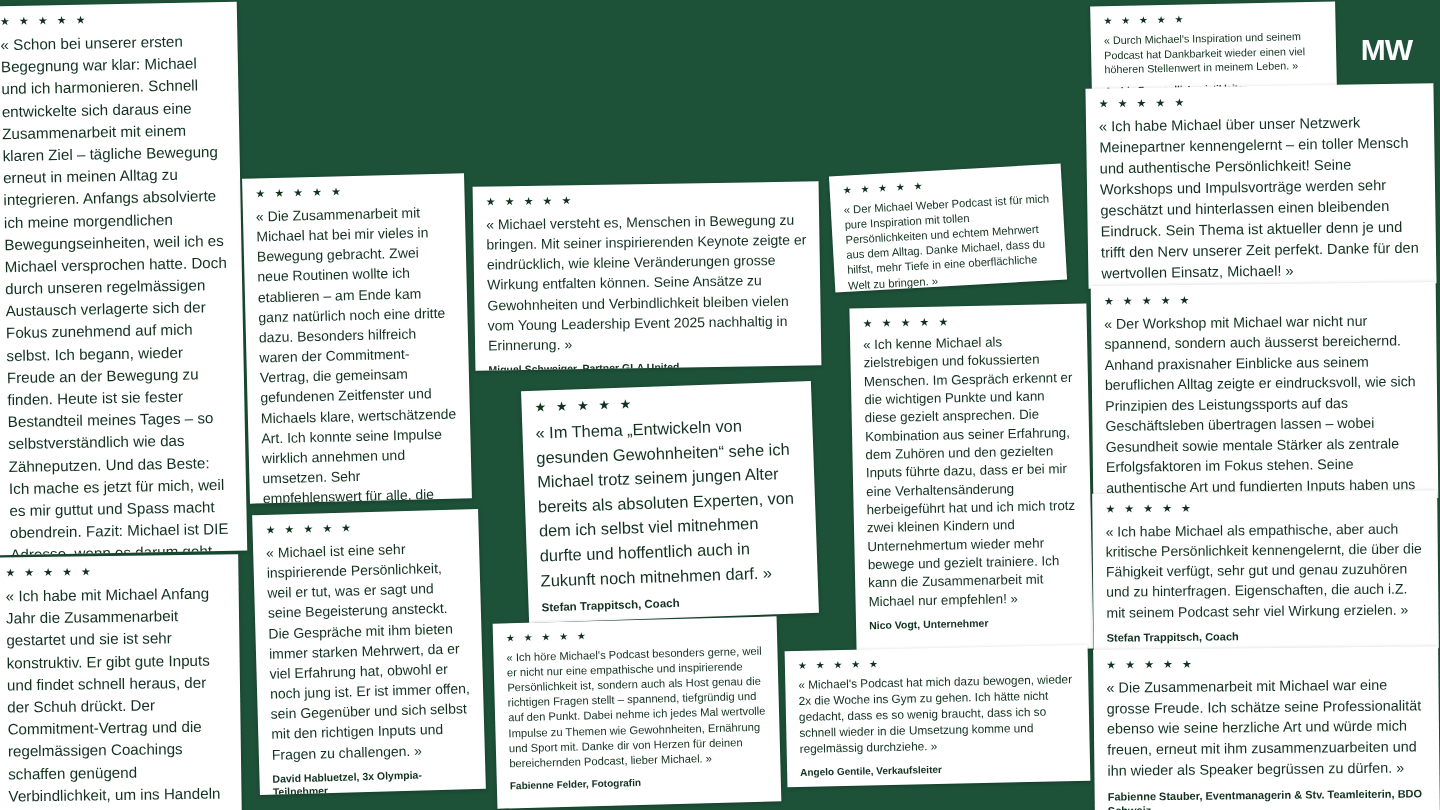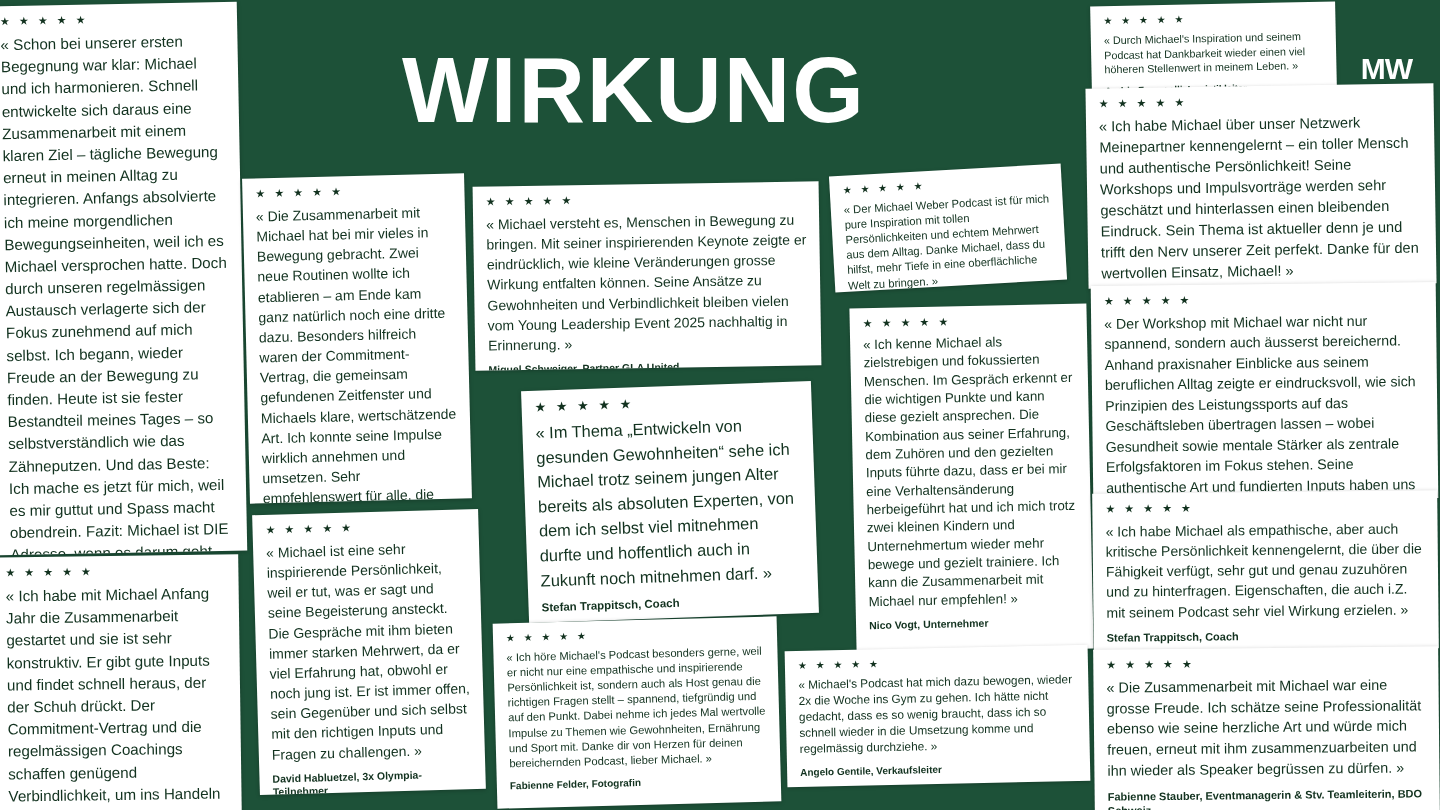--- a/index.html
+++ b/index.html
@@ -24,21 +24,21 @@
     font-size: 92px;
     font-weight: bold;
     color: #ffffff;
     letter-spacing: 2px;
     line-height: 1;
     white-space: nowrap;
   }
   .logo {
     position: absolute;
     right: 28px;
-    top: 52px;
+    top: 33px;
     color: #ffffff;
     font-size: 30px;
     font-weight: bold;
     letter-spacing: -1px;
   }
   .card {
     position: absolute;
     background: #ffffff;
     color: #12321f;
     padding: 10px 13px 12px 13px;
@@ -69,21 +69,20 @@
   .q-lg .quote { font-size: 15.2px; line-height: 1.46; }
   .q-md .quote { font-size: 14px; line-height: 1.44; }
   .q-sm .quote { font-size: 12.1px; line-height: 1.38; }
   .q-xs .quote { font-size: 11.2px; line-height: 1.35; }
 </style>
 </head>
 <body>
 
 <div id="stage">
 
-  <div class="title">WIRKUNG</div>
   <div class="logo">MW</div>
 
   <div class="card q-lg" style="left:-8px; top:4px; width:250px; height:549px; transform: rotate(-1.1deg);">
     <div class="stars">★ ★ ★ ★ ★</div>
     <p class="quote">« Schon bei unserer ersten Begegnung war klar: Michael und ich harmonieren. Schnell entwickelte sich daraus eine Zusammenarbeit mit einem klaren Ziel – tägliche Bewegung erneut in meinen Alltag zu integrieren. Anfangs absolvierte ich meine morgendlichen Bewegungseinheiten, weil ich es Michael versprochen hatte. Doch durch unseren regelmässigen Austausch verlagerte sich der Fokus zunehmend auf mich selbst. Ich begann, wieder Freude an der Bewegung zu finden. Heute ist sie fester Bestandteil meines Tages – so selbstverständlich wie das Zähneputzen. Und das Beste: Ich mache es jetzt für mich, weil es mir guttut und Spass macht obendrein. Fazit: Michael ist DIE Adresse, wenn es darum geht, gesunde Gewohnheiten nachhaltig in den Alltag zu integrieren! »</p>
 
   </div>
 
   <div class="card q-lg" style="left:-6px; top:556px; width:246px; height:262px; transform: rotate(-0.8deg);">
     <div class="stars">★ ★ ★ ★ ★</div>

